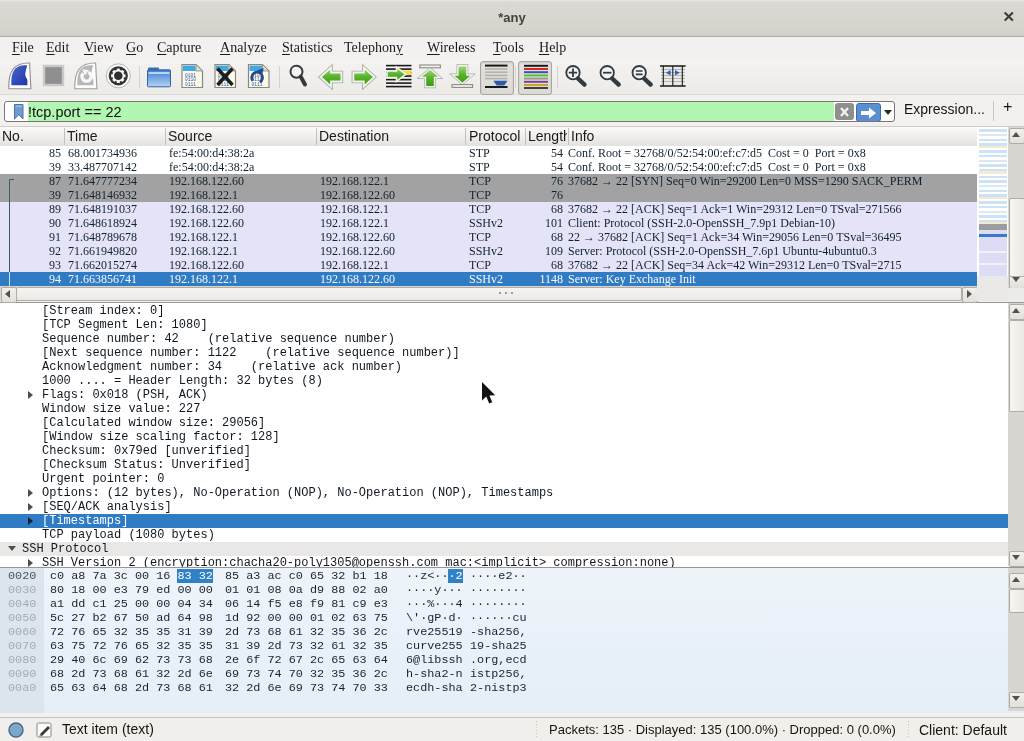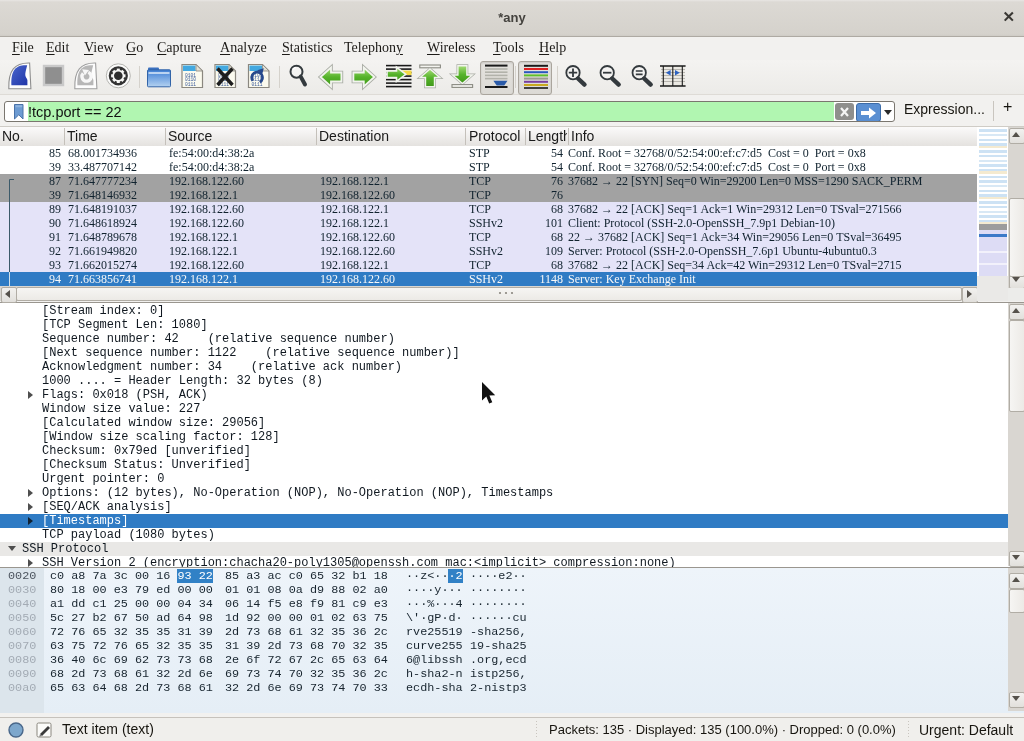--- a/index.html
+++ b/index.html
@@ -354,43 +354,43 @@
 <div class="dline" style="top:225px;left:42px">TCP payload (1080 bytes)</div>
 <div class="abs" style="top:239px;left:0;width:1008px;height:14px;background:#e9e8e6"></div>
 <div class="tri trid" style="left:8px;top:243px"></div>
 <div class="dline" style="top:239px;left:22px">SSH Protocol</div>
 <div class="tri trir" style="left:28px;top:256px"></div>
 <div class="dline" style="top:253px;left:42px">SSH Version 2 (encryption:chacha20-poly1305@openssh.com mac:&lt;implicit&gt; compression:none)</div>
 </div>
 
 <div class="abs" id="hexpane">
     <div class="abs" id="hexoffcol"></div>
-<div class="hrow" style="top:1px"><span class="hoff hoffsel">0020</span><span class="hx1">c0 a8 7a 3c 00 16 <span class="hsel">93 22</span></span><span class="hx2">85 a3 ac c0 65 32 b1 18</span><span class="ha1">··z&lt;··<span class="hsel">·2</span></span><span class="ha2">····e2··</span></div>
+<div class="hrow" style="top:1px"><span class="hoff hoffsel">0020</span><span class="hx1">c0 a8 7a 3c 00 16 <span class="hsel">83 32</span></span><span class="hx2">85 a3 ac c0 65 32 b1 18</span><span class="ha1">··z&lt;··<span class="hsel">·2</span></span><span class="ha2">····e2··</span></div>
 <div class="hrow" style="top:15px"><span class="hoff">0030</span><span class="hx1">80 18 00 e3 79 ed 00 00</span><span class="hx2">01 01 08 0a d9 88 02 a0</span><span class="ha1">····y···</span><span class="ha2">········</span></div>
 <div class="hrow" style="top:29px"><span class="hoff">0040</span><span class="hx1">a1 dd c1 25 00 00 04 34</span><span class="hx2">06 14 f5 e8 f9 81 c9 e3</span><span class="ha1">···%···4</span><span class="ha2">········</span></div>
 <div class="hrow" style="top:43px"><span class="hoff">0050</span><span class="hx1">5c 27 b2 67 50 ad 64 98</span><span class="hx2">1d 92 00 00 01 02 63 75</span><span class="ha1">\'·gP·d·</span><span class="ha2">······cu</span></div>
 <div class="hrow" style="top:57px"><span class="hoff">0060</span><span class="hx1">72 76 65 32 35 35 31 39</span><span class="hx2">2d 73 68 61 32 35 36 2c</span><span class="ha1">rve25519</span><span class="ha2">-sha256,</span></div>
-<div class="hrow" style="top:71px"><span class="hoff">0070</span><span class="hx1">63 75 72 76 65 32 35 35</span><span class="hx2">31 39 2d 73 68 70 32 35</span><span class="ha1">curve255</span><span class="ha2">19-sha25</span></div>
-<div class="hrow" style="top:85px"><span class="hoff">0080</span><span class="hx1">36 40 6c 69 62 73 73 68</span><span class="hx2">2e 6f 72 67 2c 65 63 64</span><span class="ha1">6@libssh</span><span class="ha2">.org,ecd</span></div>
+<div class="hrow" style="top:71px"><span class="hoff">0070</span><span class="hx1">63 75 72 76 65 32 35 35</span><span class="hx2">31 39 2d 73 32 61 32 35</span><span class="ha1">curve255</span><span class="ha2">19-sha25</span></div>
+<div class="hrow" style="top:85px"><span class="hoff">0080</span><span class="hx1">29 40 6c 69 62 73 73 68</span><span class="hx2">2e 6f 72 67 2c 65 63 64</span><span class="ha1">6@libssh</span><span class="ha2">.org,ecd</span></div>
 <div class="hrow" style="top:99px"><span class="hoff">0090</span><span class="hx1">68 2d 73 68 61 32 2d 6e</span><span class="hx2">69 73 74 70 32 35 36 2c</span><span class="ha1">h-sha2-n</span><span class="ha2">istp256,</span></div>
 <div class="hrow" style="top:113px"><span class="hoff">00a0</span><span class="hx1">65 63 64 68 2d 73 68 61</span><span class="hx2">32 2d 6e 69 73 74 70 33</span><span class="ha1">ecdh-sha</span><span class="ha2">2-nistp3</span></div>
 </div>
 
 <div class="abs" id="statusbar">
 <svg class="abs" style="left:7px;top:3px" width="46" height="18" viewBox="0 0 46 18">
 <circle cx="9" cy="9" r="7" fill="#7da7cc" stroke="#49678a" stroke-width="1.4"></circle>
 <rect x="30" y="2" width="14" height="14" rx="1.5" fill="#fbfbf9" stroke="#8a877f" stroke-width="1"></rect>
 <path d="M33 13 L41 5 L43 7 L35 15 Z" fill="#3a3a3a"></path>
 <path d="M33 13 L32.3 15.7 L35 15 Z" fill="#777"></path>
 </svg>
 <span class="abs" style="left:62px;top:3px;font-size:14px">Text item (text)</span>
 <span class="abs" style="left:549px;top:4px">Packets: 135 · Displayed: 135 (100.0%) · Dropped: 0 (0.0%)</span>
 <div class="abs" style="left:536px;top:3px;width:1px;height:17px;background:repeating-linear-gradient(180deg,#c9c5bf 0 1px,transparent 1px 3px)"></div>
 <div class="abs" style="left:908px;top:3px;width:1px;height:17px;background:repeating-linear-gradient(180deg,#c9c5bf 0 1px,transparent 1px 3px)"></div>
-<span class="abs" style="left:919px;top:3.5px;font-size:14px">Urgent: Default</span>
+<span class="abs" style="left:919px;top:3.5px;font-size:14px">Client: Default</span>
 </div>
 
 <div class="sbv" style="left:1008px;top:127px;height:161px">
 <div class="sbbtn" style="top:1px"></div>
 <div class="sbbtn" style="top:146px"></div>
 <div class="sbthumb" style="top:71px;height:77px"></div>
 <svg class="abs" style="left:3px;top:4px" width="10" height="8">
       <path d="M1 6 L5 1 L9 6 Z" fill="#55514b"></path>
     </svg>
 <svg class="abs" style="left:3px;top:149px" width="10" height="8">

